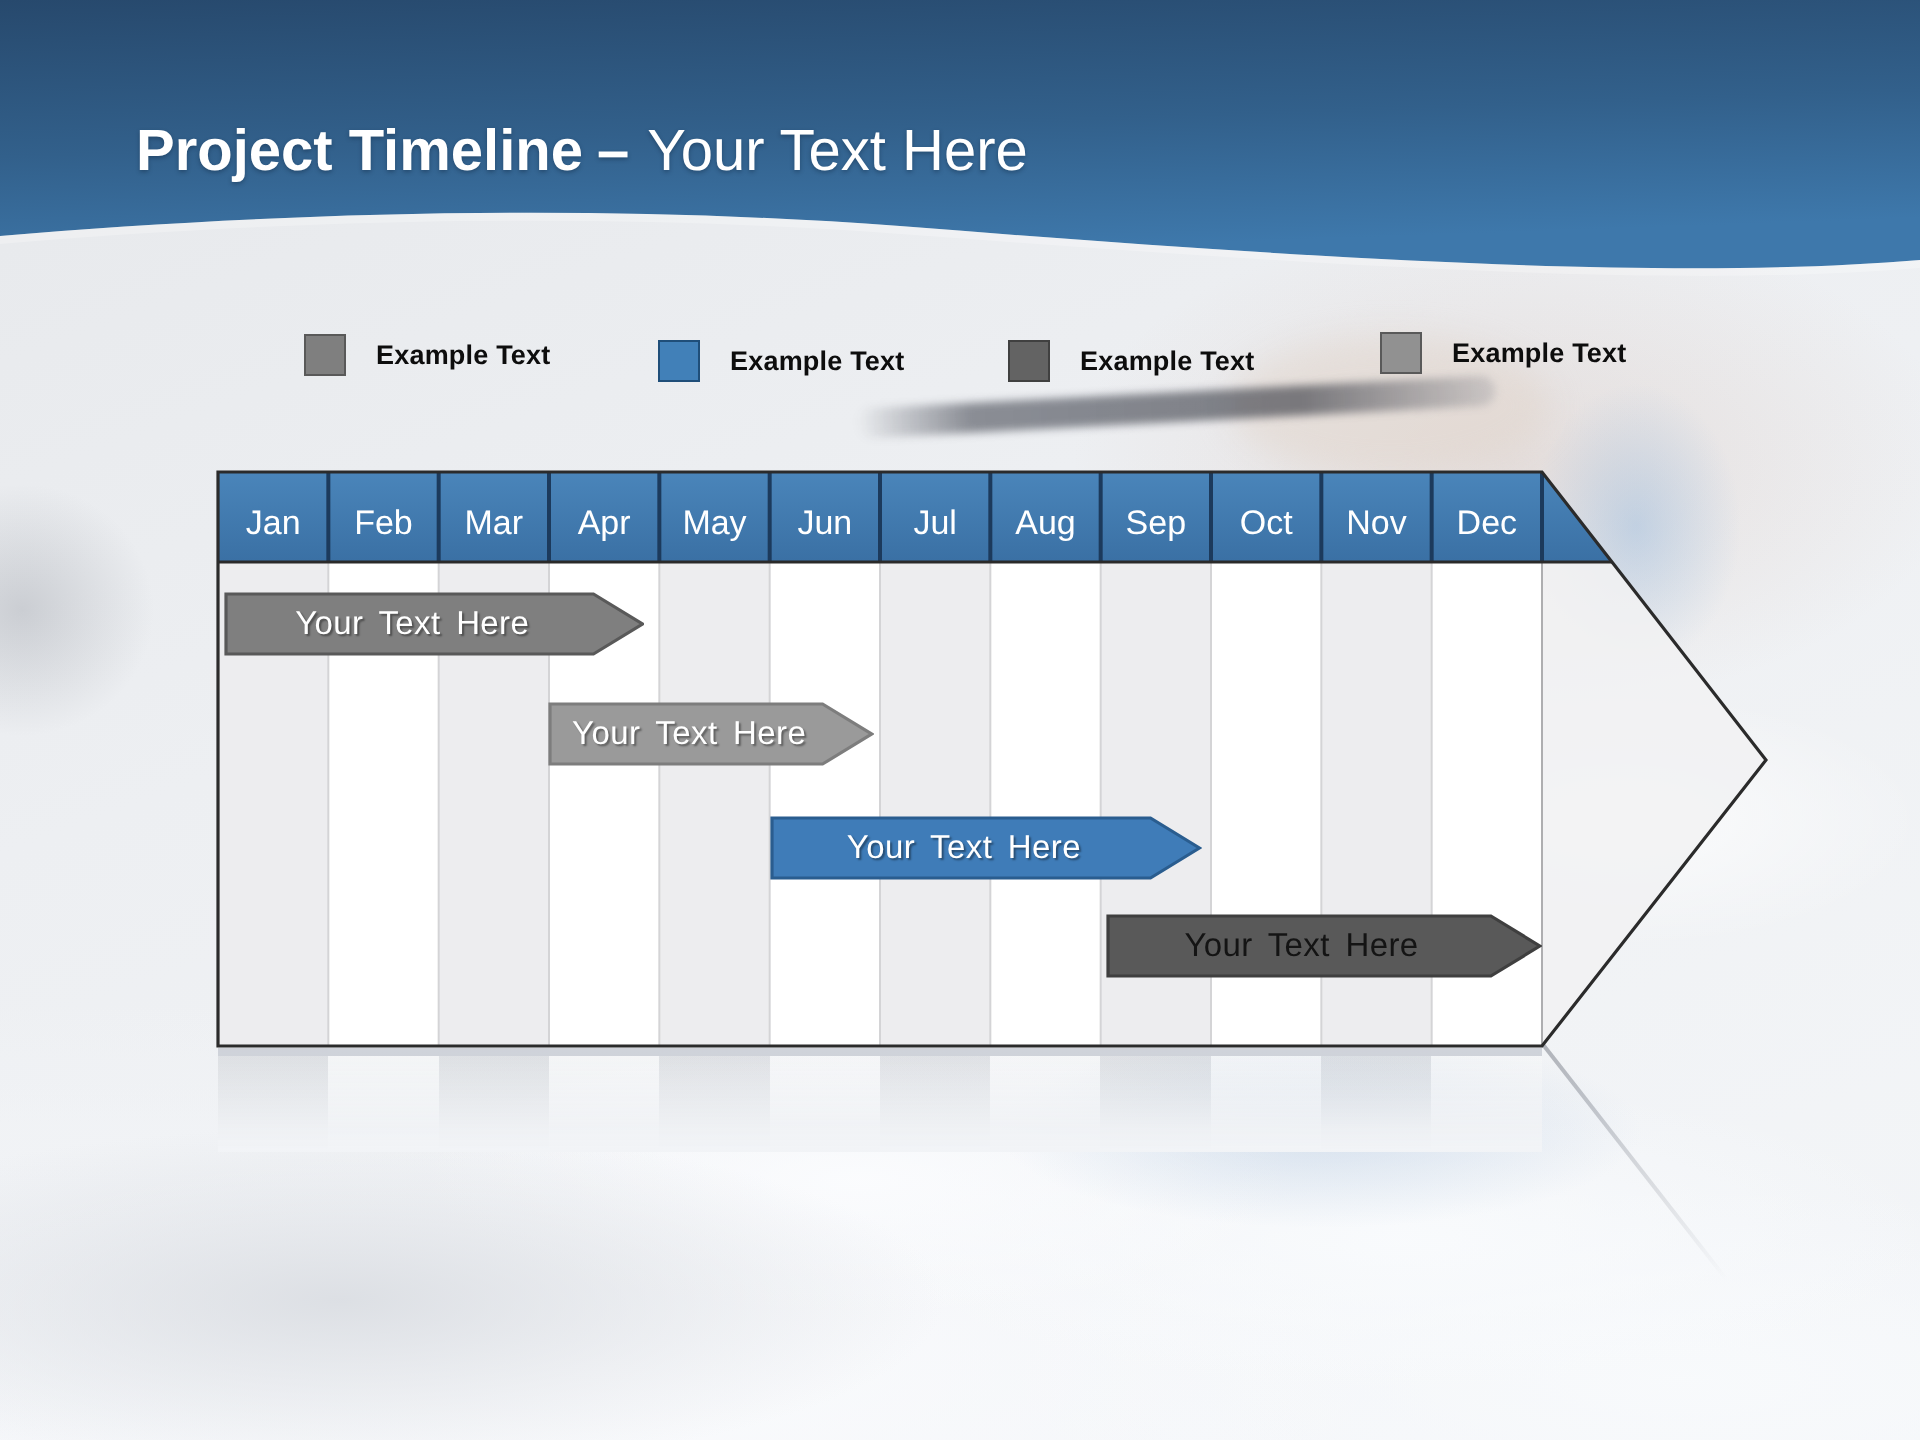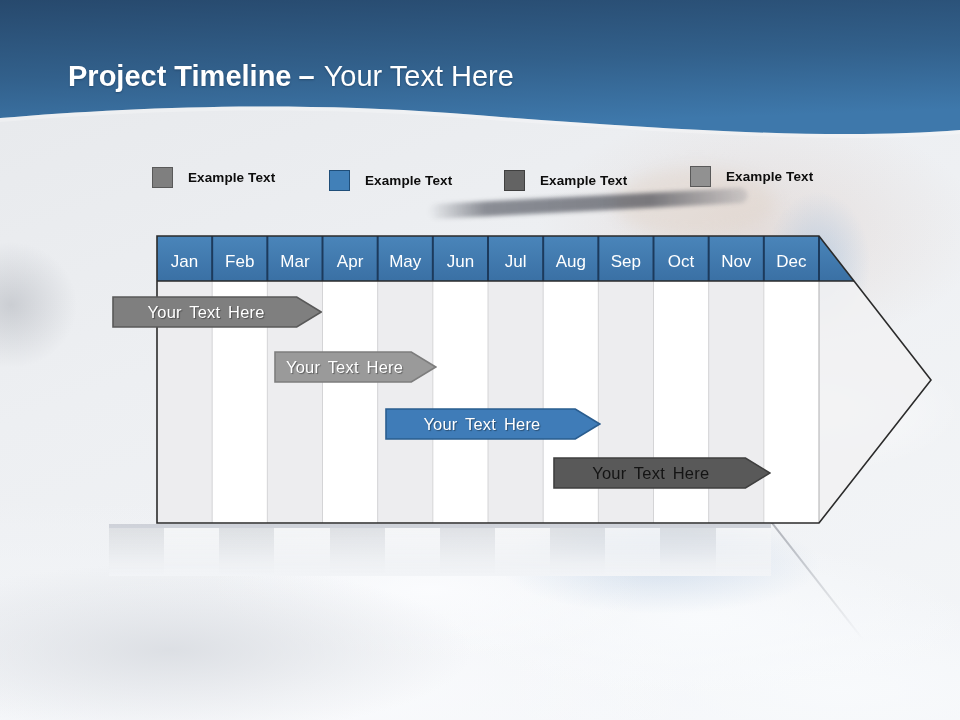--- a/index.html
+++ b/index.html
@@ -41,21 +41,21 @@
   .slide-title{left:68px;top:60px;color:#ffffff;font-size:29px;white-space:nowrap;
     text-shadow:0 1px 2px rgba(10,25,45,0.35);}
   .slide-title .t-bold{font-weight:700;}
   .slide-title .t-sep{font-weight:700;margin:0 9px 0 7px;}
   .slide-title .t-light{font-weight:400;}
   
   .legend-item{position:absolute;display:flex;align-items:center;gap:15px;margin-left:42px;}
   .legend-swatch{width:21px;height:21px;border:1.5px solid #555;box-sizing:border-box;flex:0 0 auto;}
   .legend-label{font-size:13.5px;font-weight:700;color:#0d0d0d;letter-spacing:0.1px;}
   
-  .timeline-wrap{left:108px;top:235px;width:776px;height:289px;margin-left:48px;}
+  .timeline-wrap{left:108px;top:235px;width:776px;height:289px;}
   .timeline-wrap svg{display:block;}
   .timeline-wrap text{font-family:"Liberation Sans",sans-serif;}
   
   .gantt-bar{position:absolute;height:32px;}
   .gantt-bar svg{position:absolute;left:0;top:0;}
   .gantt-bar .bar-label{position:absolute;inset:0;display:flex;align-items:center;justify-content:center;
     padding-right:22px;font-size:16.5px;word-spacing:3px;letter-spacing:0.2px;}
   
   .reflection{left:109px;top:524px;width:662px;height:48px;
     border-top:4px solid rgba(142,150,164,0.35);

